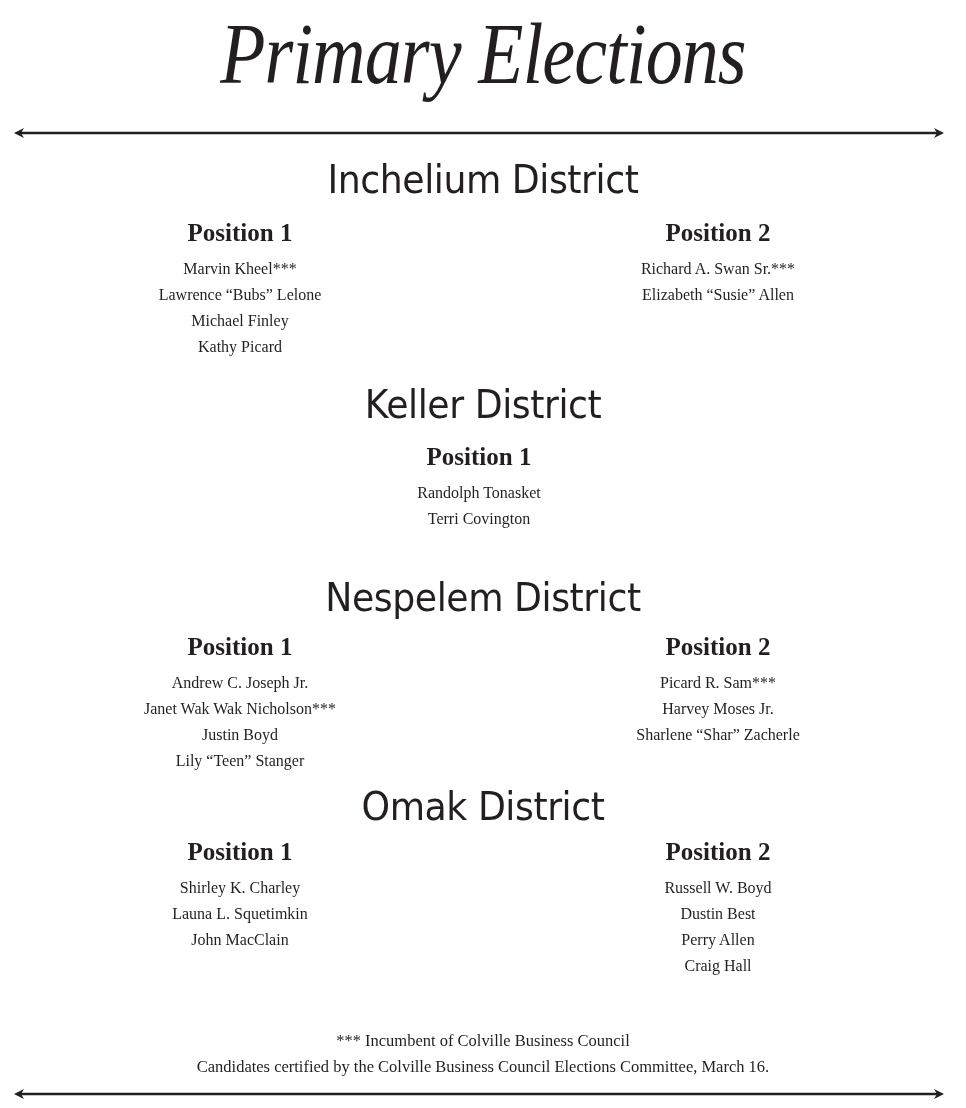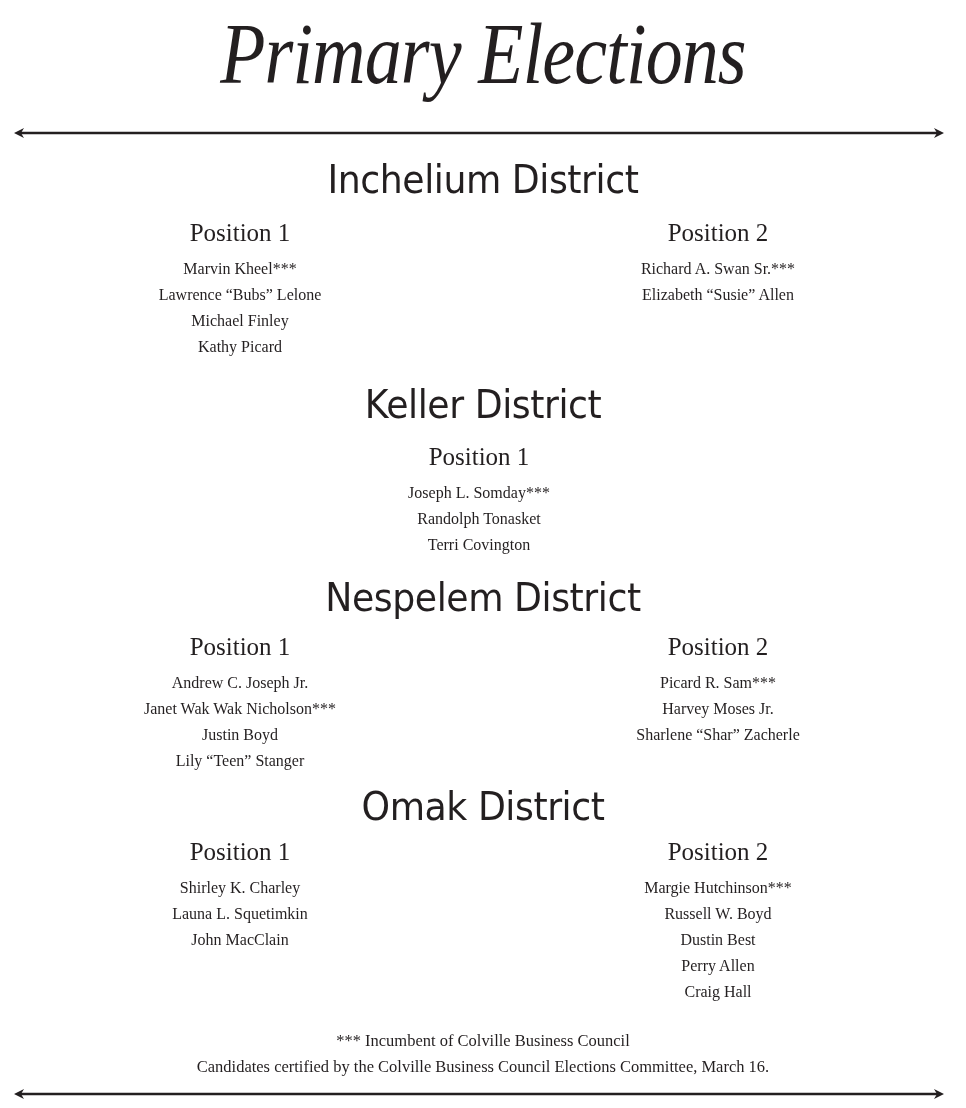--- a/index.html
+++ b/index.html
@@ -9,21 +9,21 @@
     font-family: "Liberation Serif", serif; font-style: italic; font-size: 86px;
     line-height: 100px; letter-spacing: -1px; transform: scaleX(0.86); transform-origin: center;
   }
   .arrow { position: absolute; left: 14px; width: 930px; height: 12px; }
   .district {
     position: absolute; left: 0; width: 966px; text-align: center;
     font-family: "DejaVu Sans", sans-serif; font-size: 39px; line-height: 46px;
     letter-spacing: -0.5px; transform: scaleX(0.93);
   }
   .col { position: absolute; width: 400px; text-align: center; font-family: "Liberation Serif", serif; }
-  .pos { font-weight: normal; font-size: 25px; line-height: 30px; margin-bottom: 8px; }
+  .pos { font-weight: bold; font-size: 25px; line-height: 30px; margin-bottom: 8px; }
   .name { font-size: 16px; line-height: 26px; }
   .foot { position: absolute; left: 0; width: 966px; text-align: center; font-family: "Liberation Serif", serif; font-size: 17px; line-height: 20px; transform: scaleX(0.97); }
 </style>
 </head>
 <body>
 
 <div class="title">Primary Elections</div>
 
 <svg class="arrow" style="top:127px" viewBox="0 0 930 12" preserveAspectRatio="none">
   <line x1="6" y1="6" x2="924" y2="6" stroke="#231f20" stroke-width="2.5"></line>
@@ -41,21 +41,20 @@
 </div>
 <div class="col" style="left:518px; top:218px;">
   <div class="pos">Position 2</div>
   <div class="name">Richard A. Swan Sr.***</div>
   <div class="name">Elizabeth “Susie” Allen</div>
 </div>
 
 <div class="district" style="top:382px">Keller District</div>
 <div class="col" style="left:279px; top:442px;">
   <div class="pos">Position 1</div>
-  <div class="name">Joseph L. Somday***</div>
   <div class="name">Randolph Tonasket</div>
   <div class="name">Terri Covington</div>
 </div>
 
 <div class="district" style="top:575px">Nespelem District</div>
 <div class="col" style="left:40px; top:632px;">
   <div class="pos">Position 1</div>
   <div class="name">Andrew C. Joseph Jr.</div>
   <div class="name">Janet Wak Wak Nicholson***</div>
   <div class="name">Justin Boyd</div>
@@ -70,21 +69,20 @@
 
 <div class="district" style="top:784px">Omak District</div>
 <div class="col" style="left:40px; top:837px;">
   <div class="pos">Position 1</div>
   <div class="name">Shirley K. Charley</div>
   <div class="name">Launa L. Squetimkin</div>
   <div class="name">John MacClain</div>
 </div>
 <div class="col" style="left:518px; top:837px;">
   <div class="pos">Position 2</div>
-  <div class="name">Margie Hutchinson***</div>
   <div class="name">Russell W. Boyd</div>
   <div class="name">Dustin Best</div>
   <div class="name">Perry Allen</div>
   <div class="name">Craig Hall</div>
 </div>
 
 <div class="foot" style="top:1031px">*** Incumbent of Colville Business Council</div>
 <div class="foot" style="top:1057px">Candidates certified by the Colville Business Council Elections Committee, March 16.</div>
 
 <svg class="arrow" style="top:1088px" viewBox="0 0 930 12" preserveAspectRatio="none">

